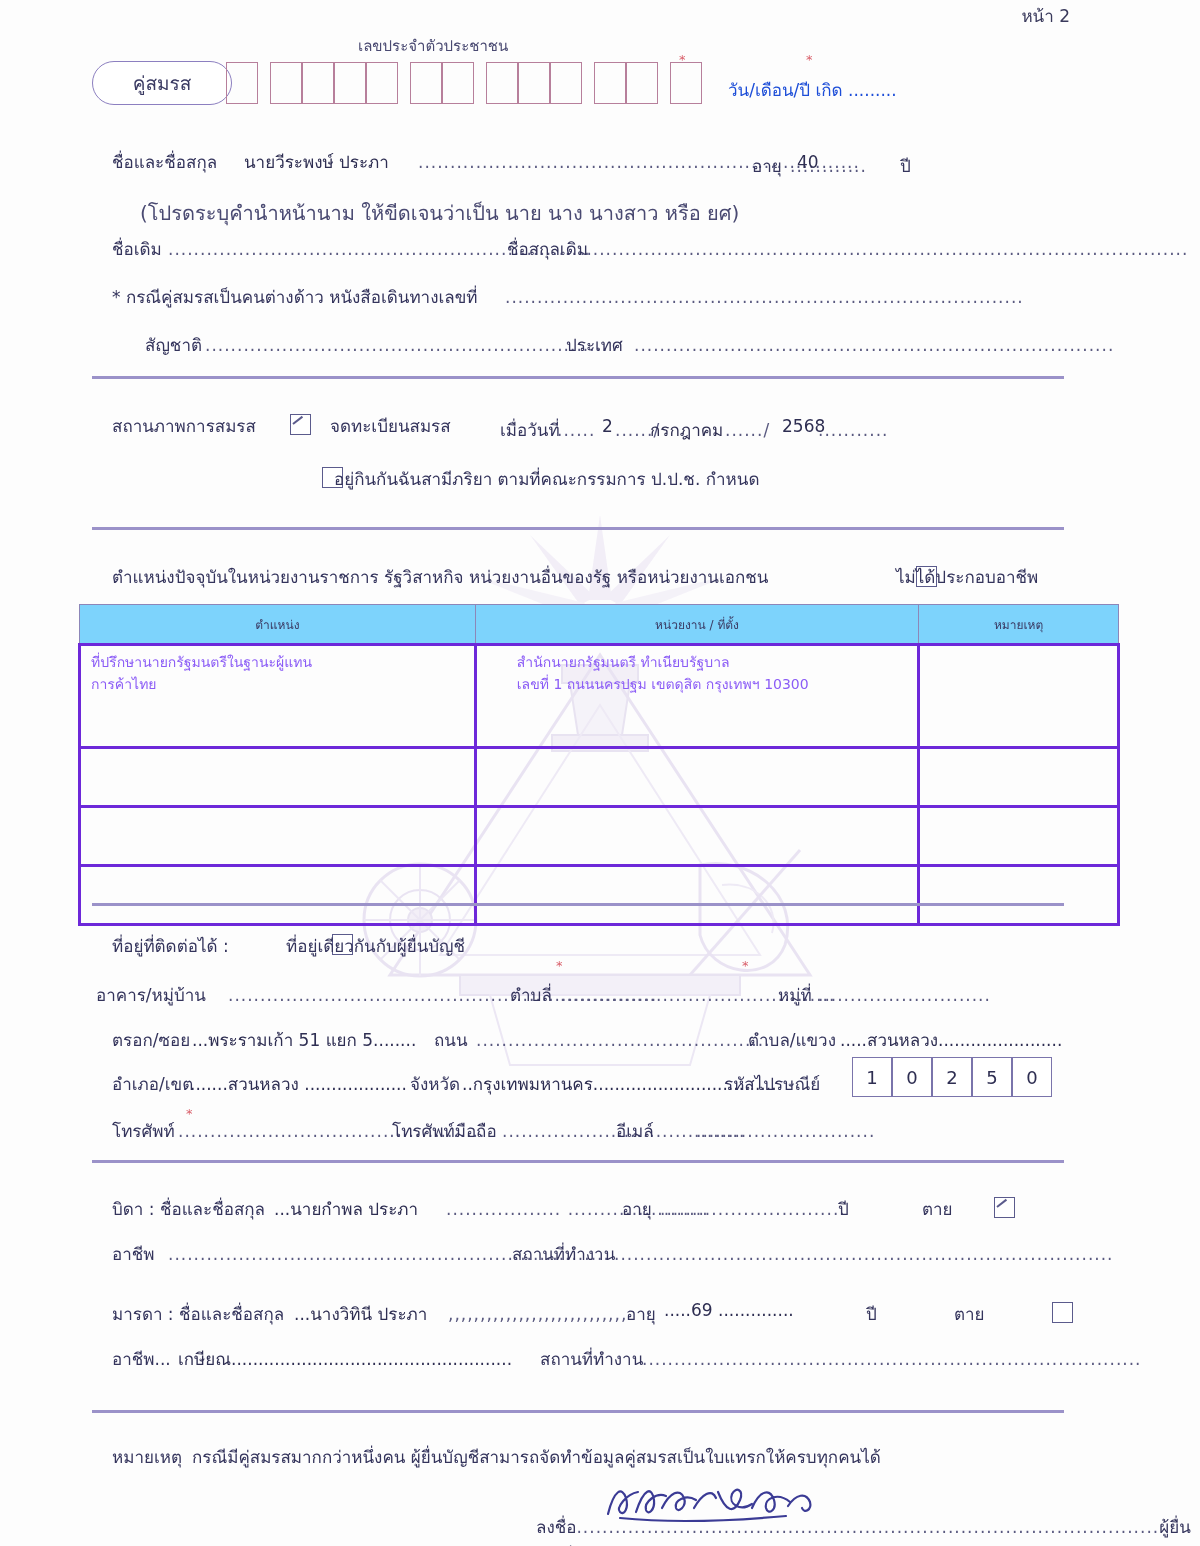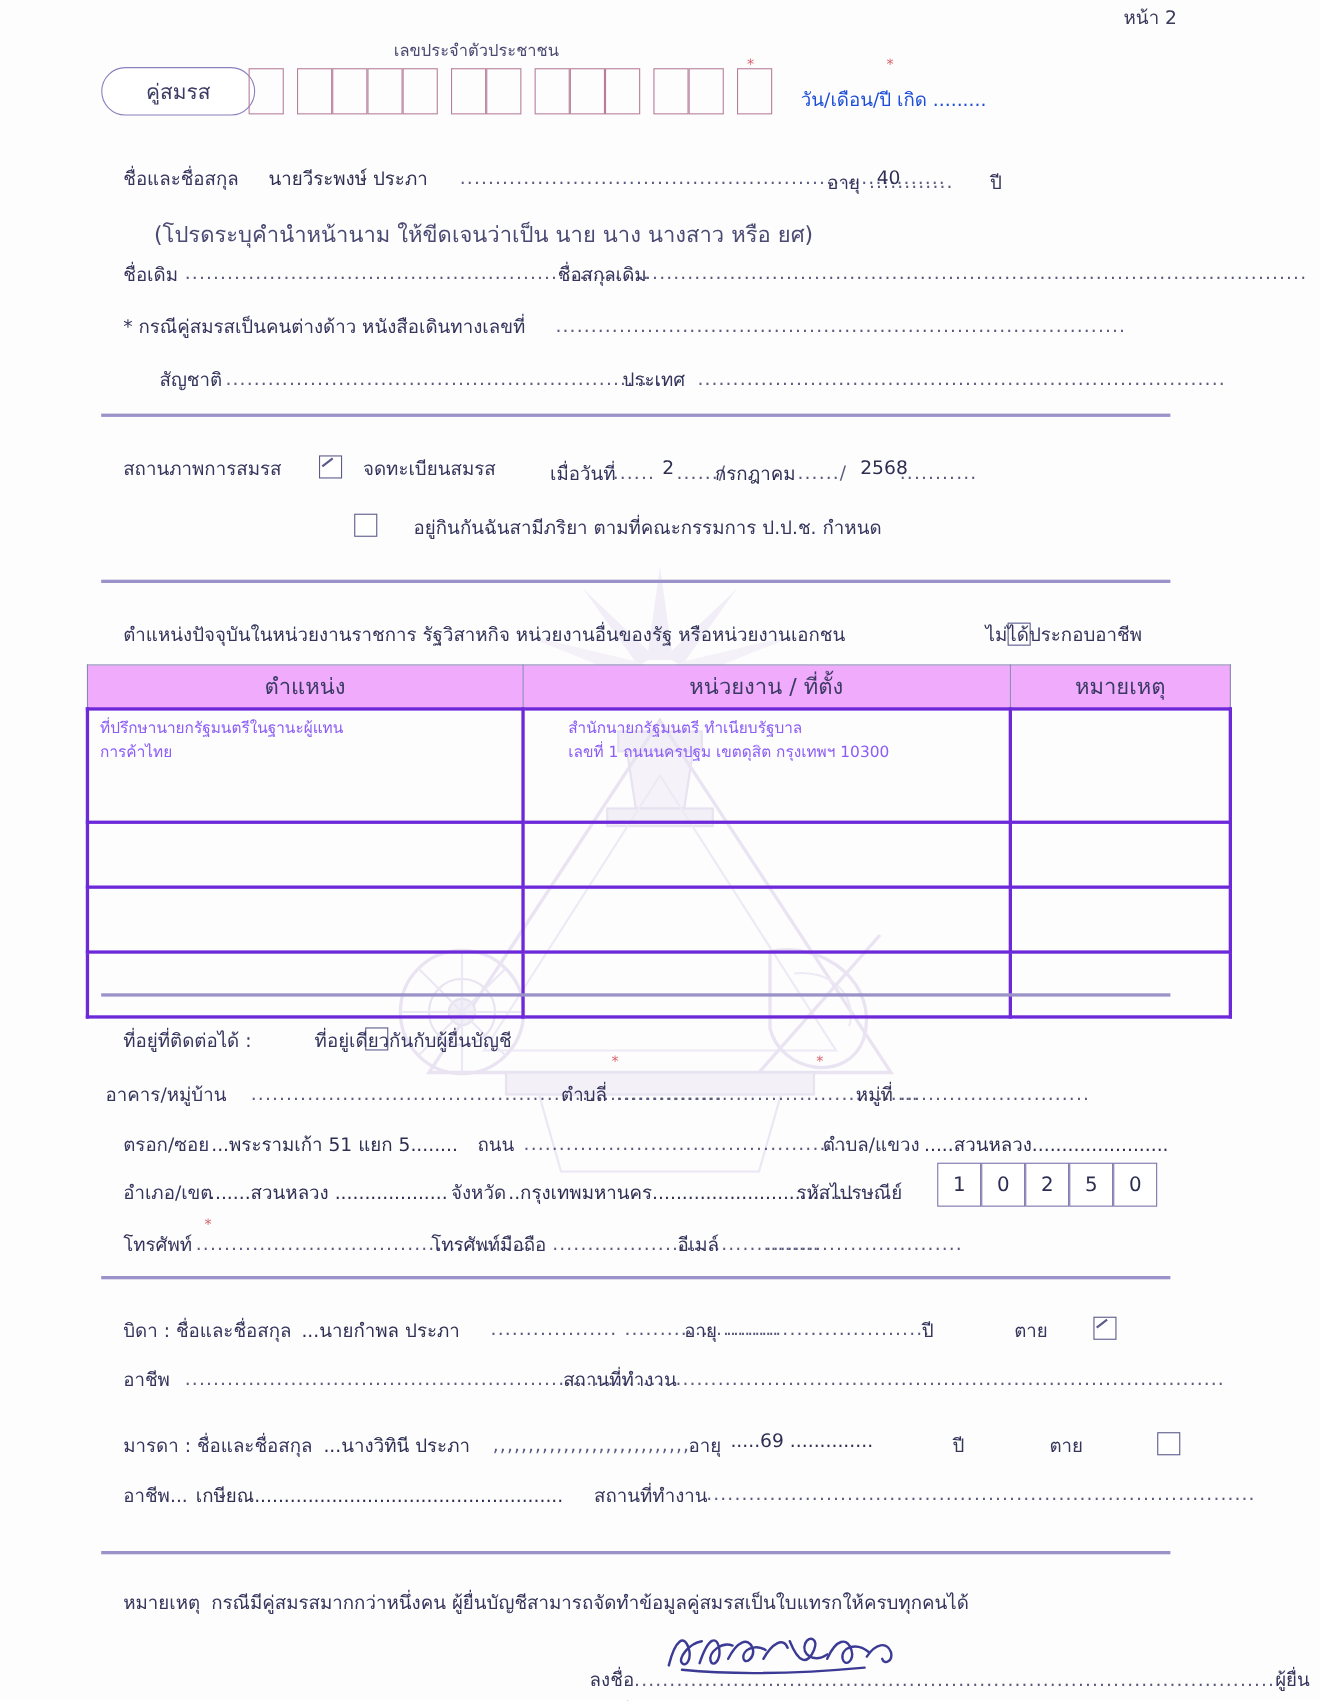--- a/index.html
+++ b/index.html
@@ -146,23 +146,23 @@
   
   #pos-table {
     position: absolute;
     left: 78px;
     top: 604px;
     width: 1042px;
     border-collapse: collapse;
     background: transparent;
   }
   #pos-table th {
-    background: #f0abfc;
+    background: #7dd3fc;
     border: 1px solid #8d86b8;
-    font-size: 20px;
+    font-size: 12px;
     font-weight: normal;
     color: #3a3a63;
     height: 36px;
   }
   #pos-table td {
     border: 3px solid #6d28d9;
     height: 44px;
     font-size: 14px;
     color: #8b5cf6;
     vertical-align: top;
@@ -323,21 +323,21 @@
     <div class="ln" style="left:500px; top:416px;">เมื่อวันที่</div>
     <div class="ln dots" style="left:557px; top:420px;">......</div>
     <div class="ln hand" style="left:602px; top:416px;">2</div>
     <div class="ln dots" style="left:615px; top:420px;">....../</div>
     <div class="ln hand" style="left:650px; top:416px;">กรกฎาคม</div>
     <div class="ln dots" style="left:725px; top:420px;">....../</div>
     <div class="ln hand" style="left:782px; top:416px;">2568</div>
     <div class="ln dots" style="left:818px; top:420px;">...........</div>
 
     <span class="cbox abs" style="left:296px; top:467px;"></span>
-    <div class="ln" style="left:334px; top:465px;margin-left:42px;">อยู่กินกันฉันสามีภริยา ตามที่คณะกรรมการ ป.ป.ช. กำหนด</div>
+    <div class="ln" style="left:334px; top:465px;">อยู่กินกันฉันสามีภริยา ตามที่คณะกรรมการ ป.ป.ช. กำหนด</div>
 
     <div class="sep" style="top:527px;"></div>
 
     
     <div class="ln" style="left:112px; top:563px;">ตำแหน่งปัจจุบันในหน่วยงานราชการ รัฐวิสาหกิจ หน่วยงานอื่นของรัฐ หรือหน่วยงานเอกชน</div>
     <span class="cbox abs" style="left:864px; top:566px;"></span>
     <div class="ln" style="left:896px; top:563px;">ไม่ได้ประกอบอาชีพ</div>
 
     <table id="pos-table">
       <thead>

